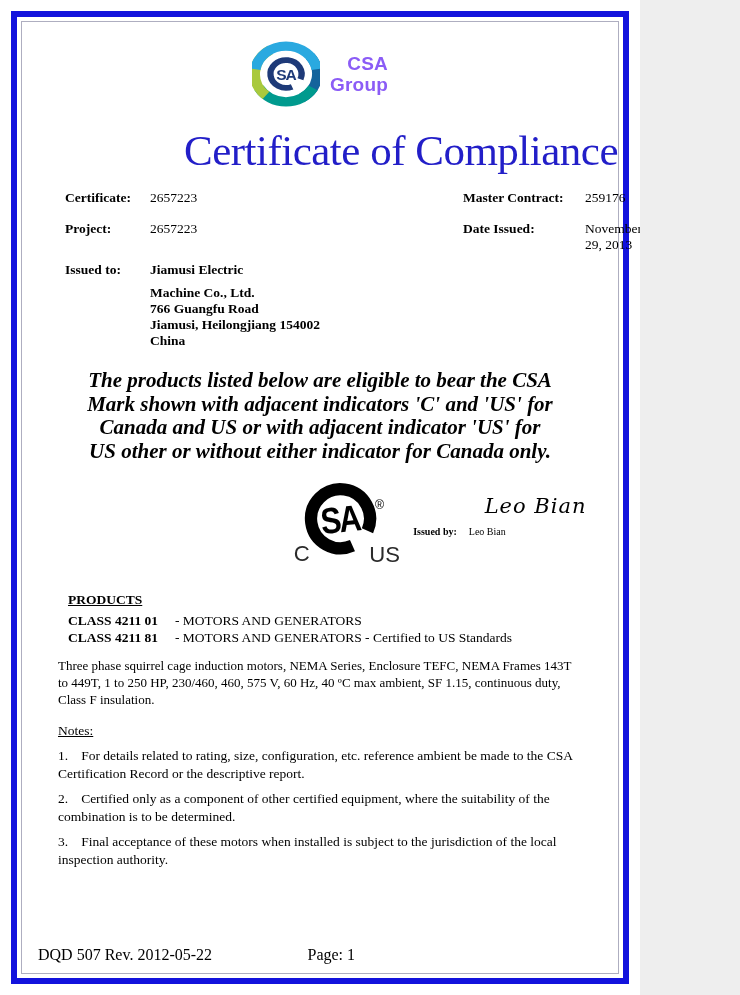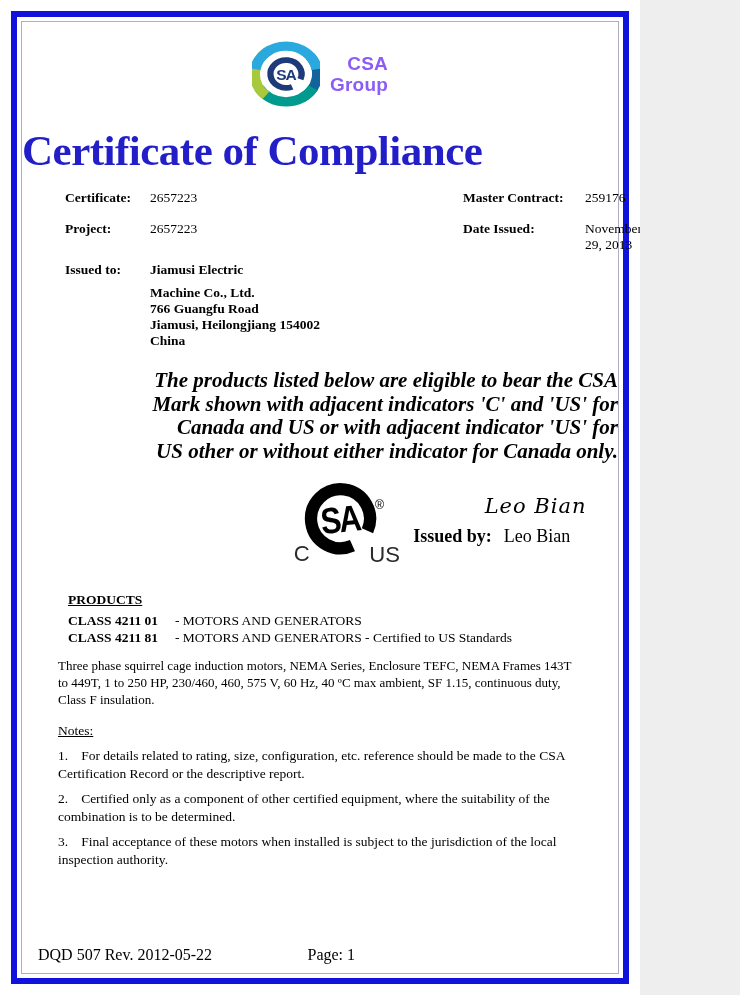--- a/index.html
+++ b/index.html
@@ -18,43 +18,43 @@
   }
   .content { position:absolute; top:22px; left:22px; right:22px; bottom:22px; }
 
   
   .logo-row { display:flex; justify-content:center; align-items:center; margin-top:18px; gap:10px; }
   .brand-text { font-family:"Liberation Sans", sans-serif; font-weight:bold; color:#8b5cf6;
                 font-size:19px; line-height:21px; letter-spacing:0.2px;text-align:right; }
 
   
   h1.cert-title {
-    margin:20px 0 0 0; text-align:left; color:#221ec8;
-    font-size:43px; line-height:46px; font-weight:bold; letter-spacing:-0.5px;
+    margin:20px 0 0 0; text-align:right; color:#221ec8;
+    font-size:43px; line-height:46px; font-weight:normal; letter-spacing:-0.5px;
   }
 
   
   .info-grid { margin:16px 0 0 43px; font-size:13.5px; line-height:16px;
                display:grid; grid-template-columns:85px 313px 122px auto; }
   .info-grid .lbl { font-weight:bold; }
   .info-grid .row-gap-a { margin-bottom:15px; }
   .info-grid .row-gap-b { margin-bottom:9px; }
   .addr { margin-top:7px; font-weight:bold; }
   .addr div { line-height:16px; }
 
   
-  .eligibility { margin-top:20px; text-align:right; font-weight:bold; font-style:italic;
+  .eligibility { margin-top:20px; text-align:center; font-weight:bold; font-style:italic;
                  font-size:21px; line-height:23.5px; }
 
   
   .mark-row { display:flex; margin-top:9px; margin-left:271px; align-items:flex-start; }
   .sig-block { margin-left:12px; padding-top:22px; width:250px; }
   .sig-script { font-family:"DejaVu Serif", serif; font-style:italic; font-size:21px;
                 text-align:center; padding-left:40px; letter-spacing:1px; }
-  .issued-by { margin-top:8px; font-size:18px; }
+  .issued-by { margin-top:8px; font-size:10px; }
   .issued-by .lbl { font-weight:bold; margin-right:12px; }
 
   
   .products { margin:20px 0 0 46px; font-size:13.5px; }
   .products-heading { font-weight:bold; text-decoration:underline; margin-bottom:4px; }
   .class-row { display:flex; line-height:17px; }
   .class-code { font-weight:bold; width:107px; flex:0 0 107px; }
 
   .description { margin:11px 46px 0 36px; font-size:13px; line-height:17px; }
 
@@ -160,21 +160,21 @@
         <span class="class-code">CLASS 4211 81</span>
         <span>- MOTORS AND GENERATORS - Certified to US Standards</span>
       </div>
     </div>
 
     <p class="description">Three phase squirrel cage induction motors, NEMA Series, Enclosure TEFC, NEMA Frames 143T to 449T, 1 to 250 HP, 230/460, 460, 575 V, 60 Hz, 40 ºC max ambient, SF 1.15, continuous duty, Class F insulation.</p>
 
     <div class="notes">
       <div class="notes-heading">Notes:</div>
       <p class="note-item">
-        <span class="num">1.</span><span>For details related to rating, size, configuration, etc. reference should be made to the CSA Certification Record or the descriptive report.</span>
+        <span class="num">1.</span><span>For details related to rating, size, configuration, etc. reference ambient be made to the CSA Certification Record or the descriptive report.</span>
       </p>
       <p class="note-item">
         <span class="num">2.</span><span>Certified only as a component of other certified equipment, where the suitability of the combination is to be determined.</span>
       </p>
       <p class="note-item">
         <span class="num">3.</span><span>Final acceptance of these motors when installed is subject to the jurisdiction of the local inspection authority.</span>
       </p>
     </div>
 
   </div>

